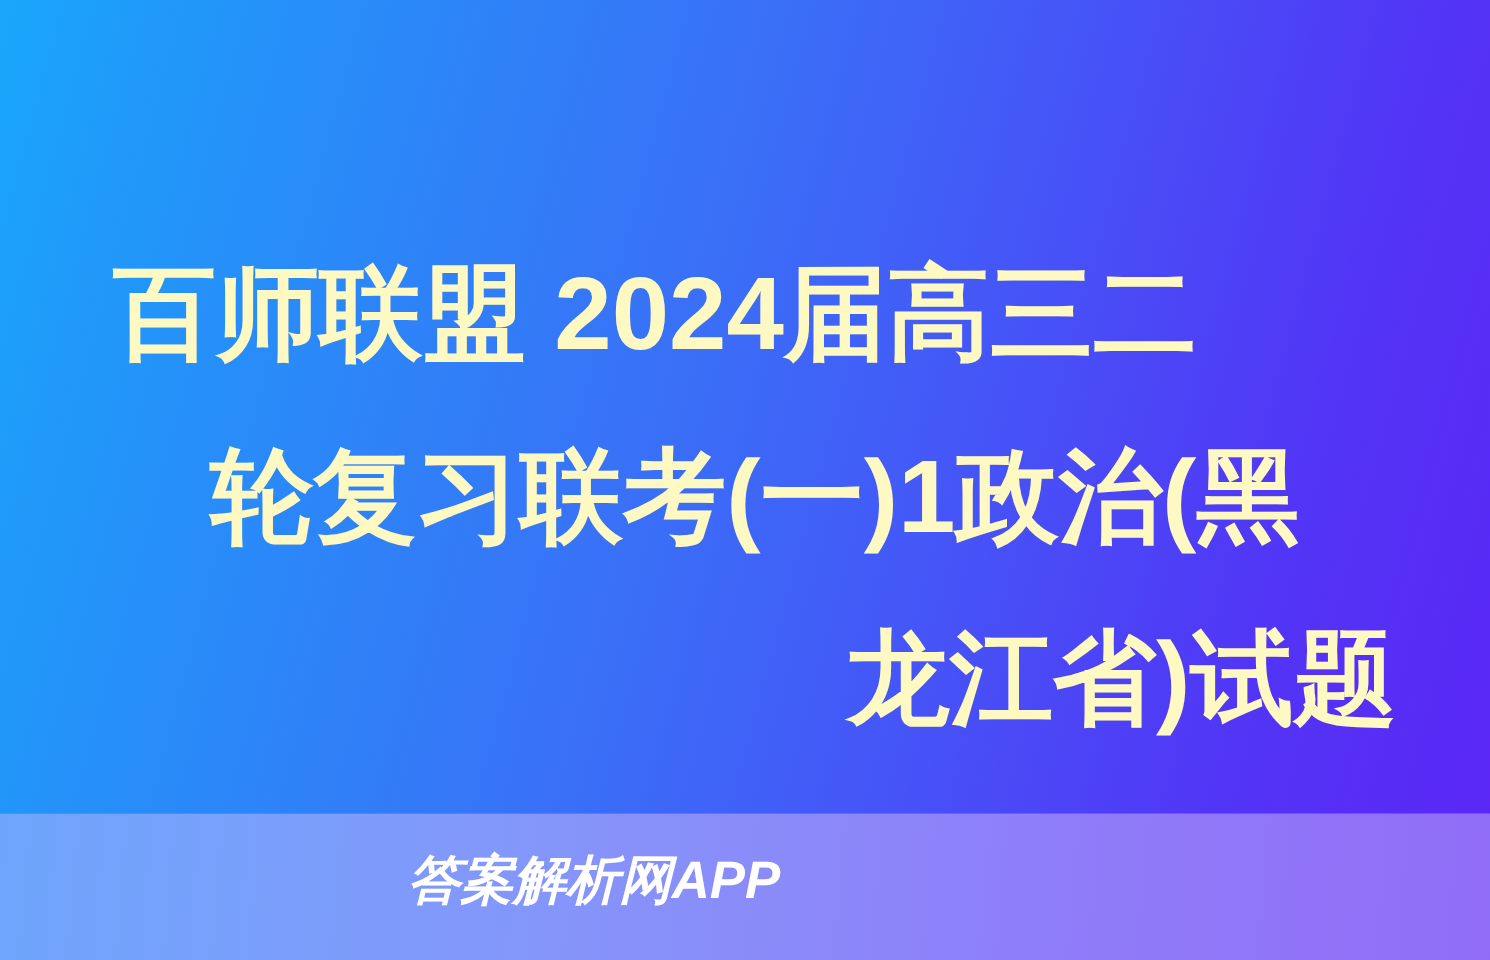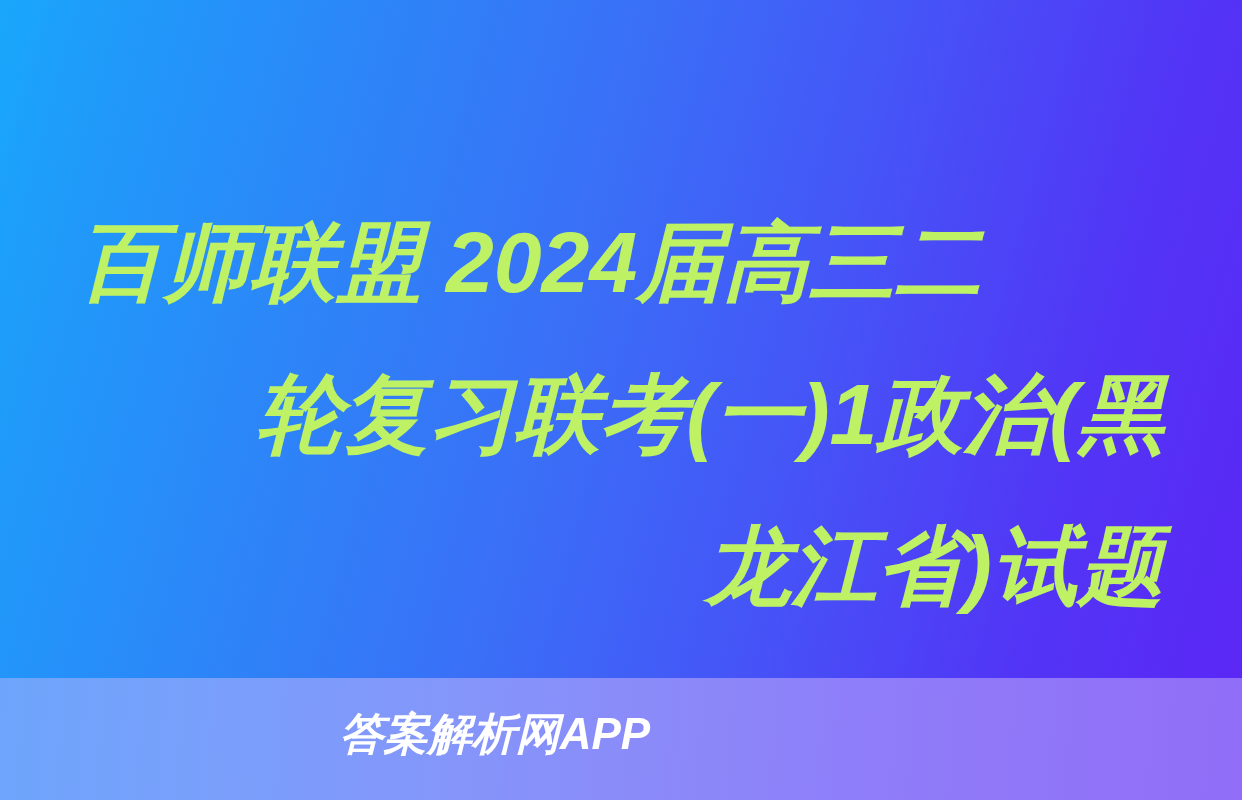--- a/index.html
+++ b/index.html
@@ -59,31 +59,31 @@
     position: absolute;
     left: 0;
     top: 186px;
     width: 1242px;
     padding: 0 78px;
     box-sizing: border-box;
     text-align: center;
   }
   .title-line {
     display: block;
-    color: #bef264;
+    color: #fef9c3;
     font-size: 86px;
     line-height: 152px;
     font-weight: 700;
-    font-style: italic;
     letter-spacing: 0px;
     white-space: nowrap;
     text-align: center;
+    margin-left: 16px;
   }
   .title-line.line-1 { text-align: left; }
-  .title-line.line-2 { text-align: right; }
+  .title-line.line-2 { text-align: center; }
   .title-line.line-3 { text-align: right; }
 
   
   .footer-text {
     position: absolute;
     left: 0;
     top: 706px;
     width: 990px;
     text-align: center;
     color: #ffffff;

